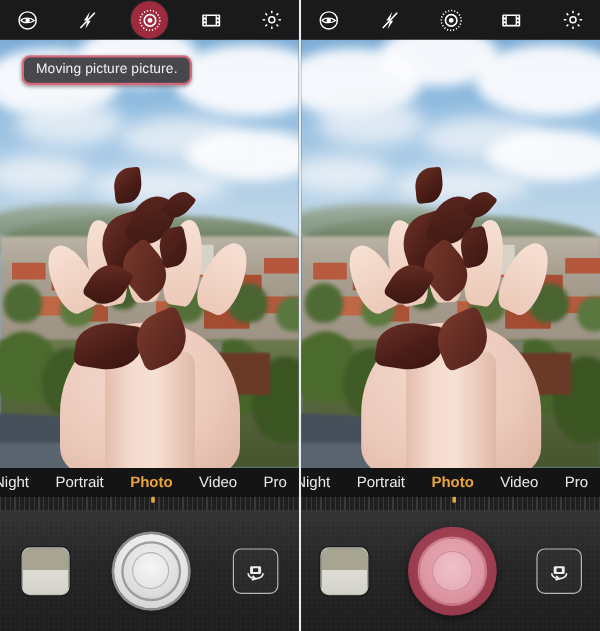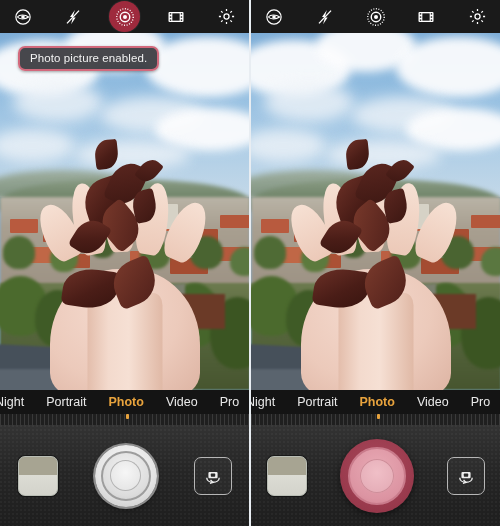--- a/index.html
+++ b/index.html
@@ -312,21 +312,21 @@
         <div class="leaf b" style="left:44%;top:36%;width:13%;height:12%;transform:rotate(24deg);"></div>
         <div class="leaf c" style="left:41%;top:48%;width:14%;height:12%;transform:rotate(-40deg);"></div>
         <div class="leaf" style="left:30%;top:52%;width:12%;height:10%;transform:rotate(32deg);"></div>
         <div class="leaf b" style="left:53%;top:44%;width:9%;height:9%;transform:rotate(-12deg);"></div>
         <div class="leaf" style="left:25%;top:66%;width:22%;height:11%;transform:rotate(8deg);"></div>
         <div class="leaf c" style="left:45%;top:64%;width:17%;height:12%;transform:rotate(-22deg);"></div>
         <div class="leaf b" style="left:56%;top:35%;width:7%;height:7%;transform:rotate(40deg);"></div>
         <div class="leaf" style="left:38%;top:30%;width:9%;height:8%;transform:rotate(-6deg);"></div>
       </div>
 
-      <div class="toast">Photo picture enabled.</div>
+      <div class="toast">Moving picture picture.</div>
     </div>
 
     <div class="modebar">
       <div class="modes" style="margin-left:-16px;">
         <div class="mode">Night</div>
         <div class="mode">Portrait</div>
         <div class="mode sel">Photo</div>
         <div class="mode">Video</div>
         <div class="mode">Pro</div>
 

